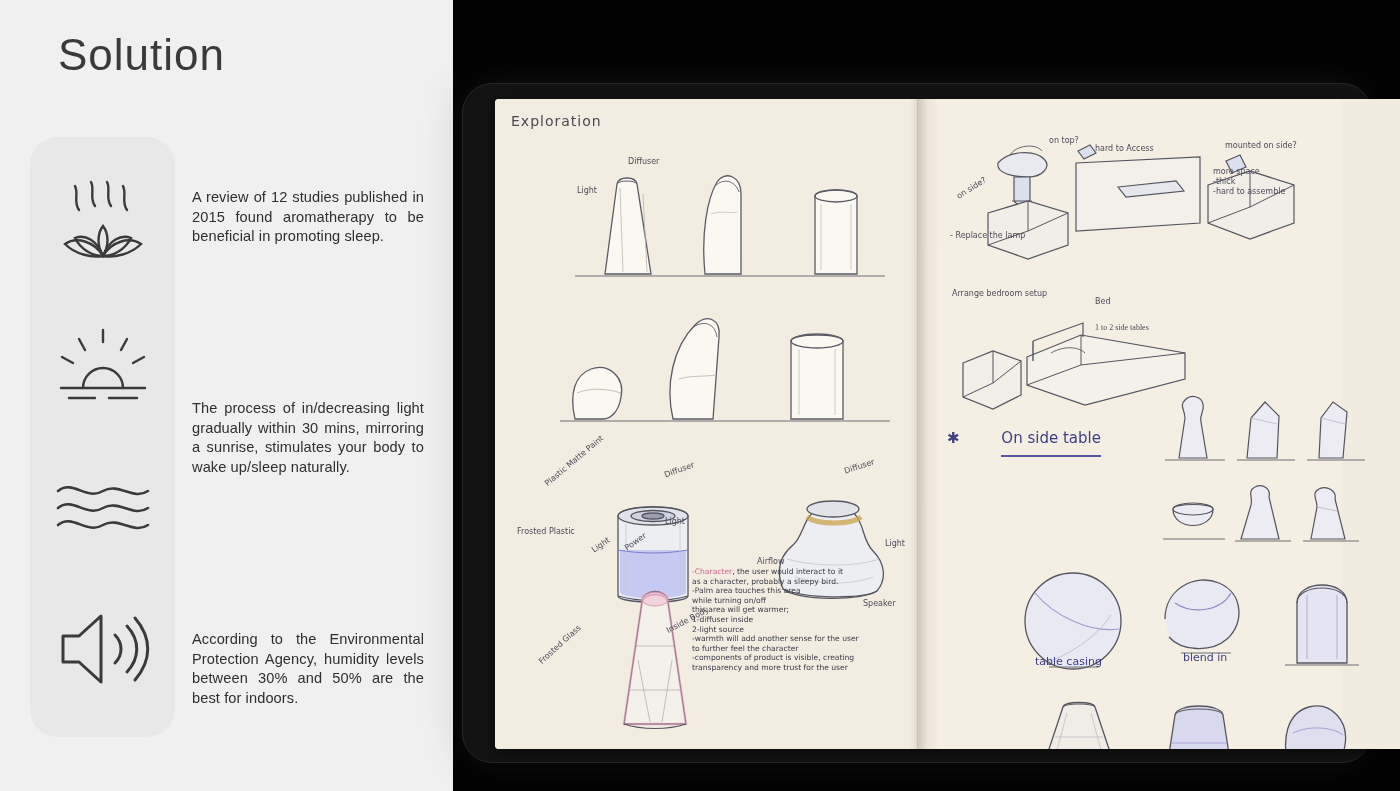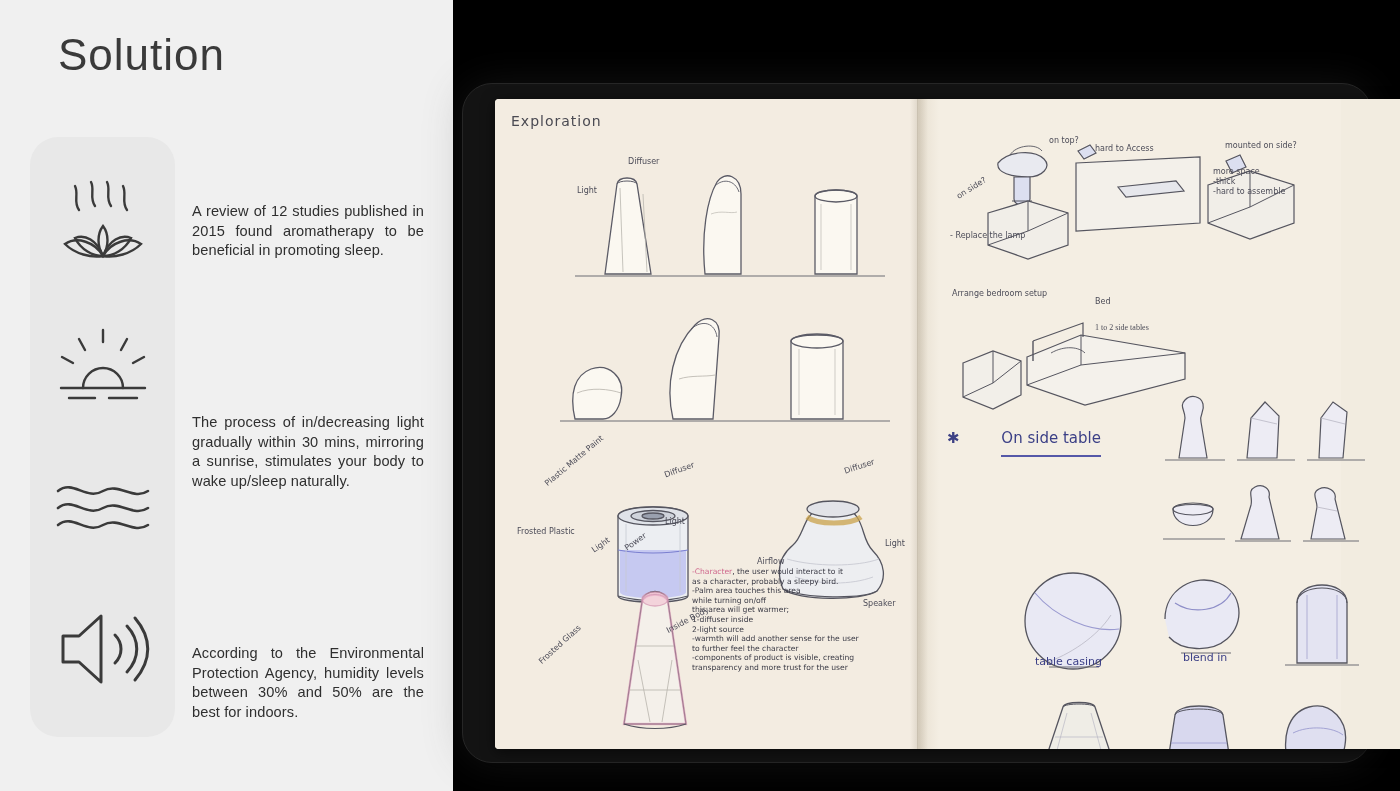--- a/index.html
+++ b/index.html
@@ -63,21 +63,20 @@
   }
   .text-col {
     position: absolute;
     left: 192px;
     top: 188px;
     width: 232px;
     height: 520px;
     display: flex;
     flex-direction: column;
     justify-content: space-between;
-    margin-top: 14px;
   }
   .blurb {
     font-size: 14.6px;
     line-height: 19.5px;
     color: #2f2f2f;
     text-align: justify;
     text-align-last: left;
     letter-spacing: 0.1px;
   }
 

